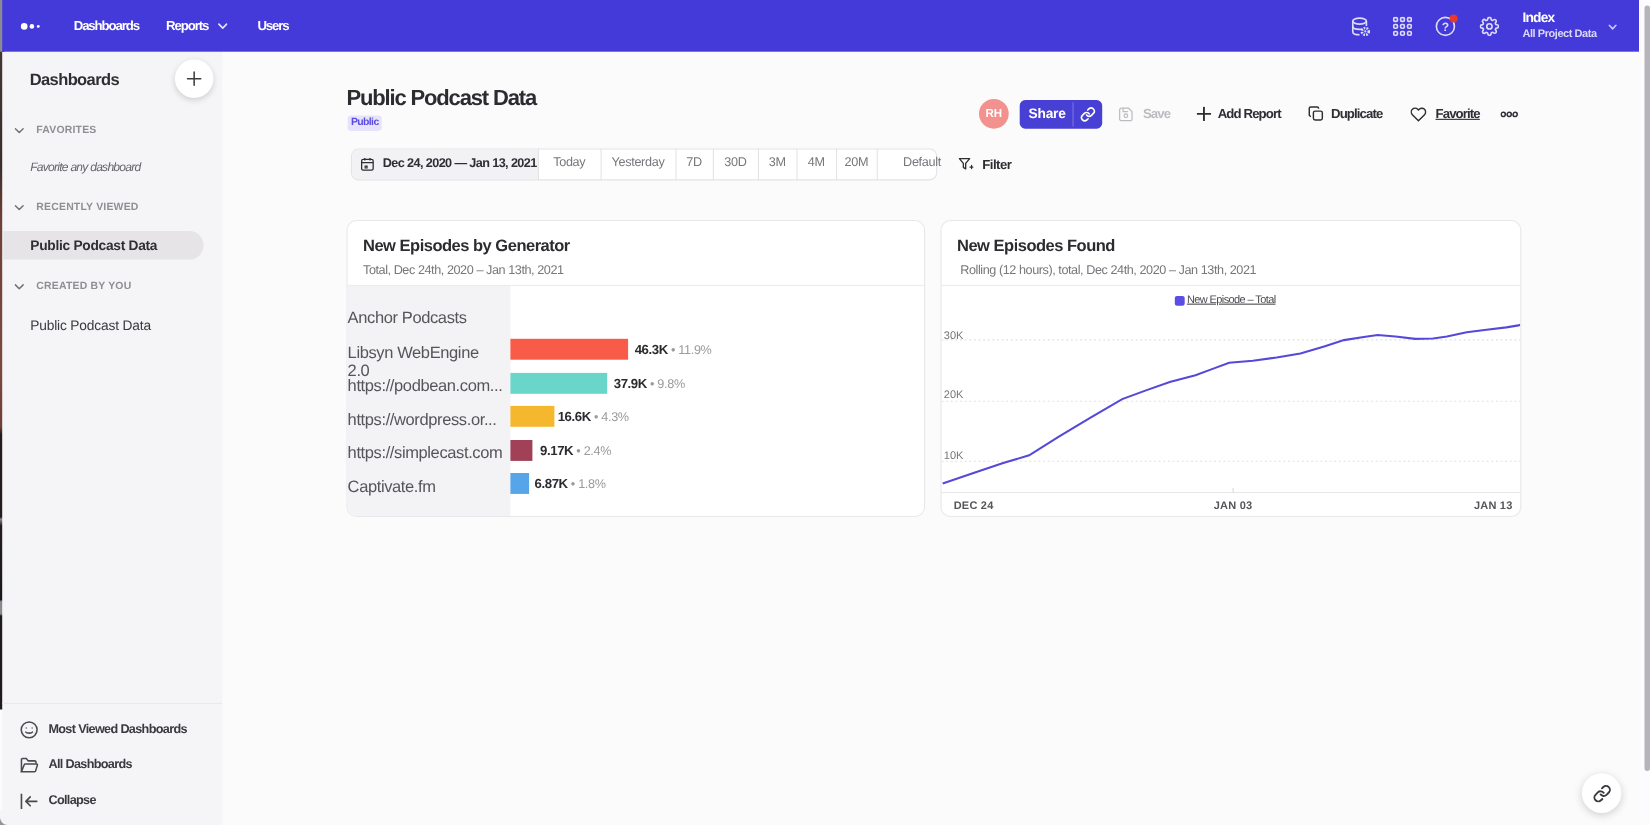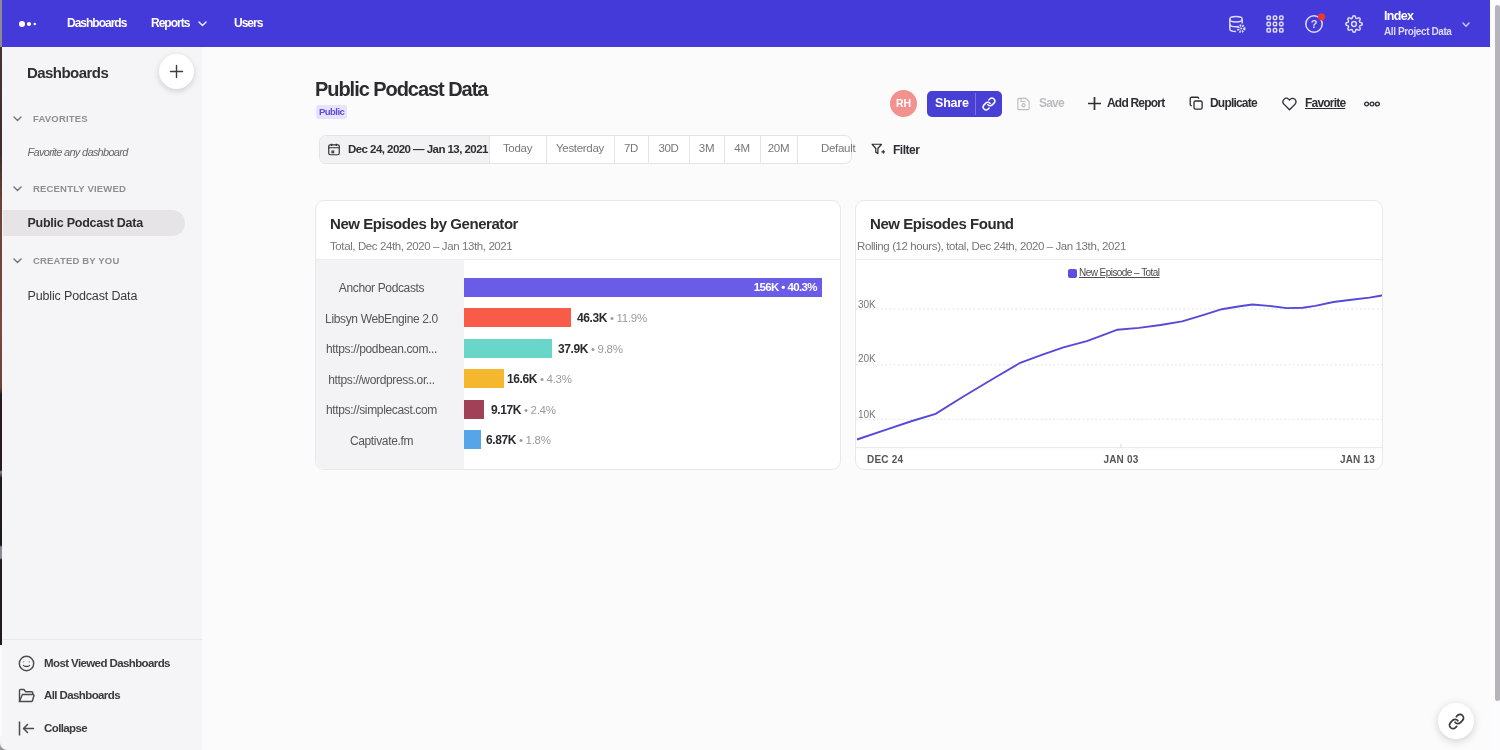--- a/index.html
+++ b/index.html
@@ -11,21 +11,21 @@
   #topbar .navlink { position:absolute; top:0; height:47px; line-height:47px; color:#fff; font-size:12px; font-weight:700; letter-spacing:-1px; }
   #search { position:absolute; left:553px; top:8px; width:380px; height:29px; background:#3a31bd; border-radius:8px; color:#c9c5f1; font-size:13px; letter-spacing:-0.15px; line-height:29px; text-align:center; padding-left:34px; }
   #sidebar { position:absolute; left:2px; top:47px; width:200px; height:703px; background:#f5f4f6; z-index:6; }
   .sechead { position:absolute; font-size:9.5px; font-weight:700; letter-spacing:0.18px; color:#8e8e93; }
   .schev { position:absolute; }
   #main { position:absolute; left:202px; top:47px; width:1288px; height:703px; }
   .card { position:absolute; top:141px; height:270px; background:#fff; border:1px solid #e8e7ea; border-radius:9px;margin-top:12px; }
   .seg { position:absolute; top:95px; text-align:center; font-size:11.5px; letter-spacing:-0.3px; color:#77777d; }
   .segdiv { position:absolute; top:88px; width:1px; height:29px; background:#e4e3e6; }
   .hbtn { position:absolute; top:49px; font-size:12px; font-weight:700; letter-spacing:-0.8px; color:#2e2e33; }
-  .blabel { position:absolute; width:131px; text-align:center; font-size:12px; letter-spacing:-0.35px; color:#55555a; }
+  .blabel { position:absolute; width:131px; text-align:left; font-size:15px; letter-spacing:-0.35px; color:#55555a; }
   .bval { position:absolute; font-size:12px; font-weight:700; letter-spacing:-0.4px; color:#2b2b30; }
   .bval span { color:#9a9a9f; font-weight:400; font-size:11.5px; letter-spacing:-0.3px;text-align:center; }
   .botitem { position:absolute; font-size:11.5px; font-weight:700; letter-spacing:-0.6px; color:#3a3a3f; white-space:nowrap; }
 </style>
 </head>
 <body>
 <div id="strip"></div>
 <div class="abs" style="left:0;top:0;width:2px;height:47px;background:#8b8a90;z-index:12;"></div>
 <div class="abs" style="left:0;top:738px;width:12px;height:12px;background:#95949a;z-index:7;"></div>
 <div class="abs" style="left:0;top:736px;width:14px;height:14px;background:#f5f4f6;border-bottom-left-radius:7px;z-index:8;"></div>
@@ -194,36 +194,35 @@
     <div class="abs" style="left:14px;top:14px;font-size:15px;font-weight:700;letter-spacing:-0.45px;color:#2b2b30;">New Episodes by Generator</div>
     <div class="abs" style="left:14px;top:39px;font-size:11.5px;letter-spacing:-0.4px;color:#77777c;">Total, Dec 24th, 2020 – Jan 13th, 2021</div>
     <div class="abs" style="left:0;top:58px;width:524px;height:1px;background:#ececef;"></div>
     <div class="abs" style="left:0;top:59px;width:148px;height:209px;background:#f3f2f4;border-radius:0 0 0 9px;"></div>
     <div class="blabel" style="top:80px;">Anchor Podcasts</div>
     <div class="blabel" style="top:110.5px;">Libsyn WebEngine 2.0</div>
     <div class="blabel" style="top:141px;">https://podbean.com...</div>
     <div class="blabel" style="top:171.5px;">https://wordpress.or...</div>
     <div class="blabel" style="top:202px;">https://simplecast.com</div>
     <div class="blabel" style="top:232.5px;">Captivate.fm</div>
-    <div class="abs" style="left:148px;top:76.5px;width:358px;height:19px;background:#6b5ce8;color:#fff;font-size:11.5px;font-weight:700;letter-spacing:-0.6px;text-align:right;line-height:19px;padding-right:5px;">156K • 40.3%</div>
     <div class="abs" style="left:148px;top:107px;width:107px;height:19px;background:#f85c48;"></div>
     <div class="bval" style="left:261px;top:110px;">46.3K <span>• 11.9%</span></div>
     <div class="abs" style="left:148px;top:137.5px;width:88px;height:19px;background:#69d6c9;"></div>
     <div class="bval" style="left:242px;top:140.5px;">37.9K <span>• 9.8%</span></div>
     <div class="abs" style="left:148px;top:168px;width:40px;height:19px;background:#f5b72e;"></div>
     <div class="bval" style="left:191px;top:171px;">16.6K <span>• 4.3%</span></div>
     <div class="abs" style="left:148px;top:198.5px;width:20px;height:19px;background:#a04158;"></div>
     <div class="bval" style="left:175px;top:201.5px;">9.17K <span>• 2.4%</span></div>
     <div class="abs" style="left:148px;top:229px;width:17px;height:19px;background:#55a5e8;"></div>
     <div class="bval" style="left:170px;top:232px;">6.87K <span>• 1.8%</span></div>
   </div>
 
   <div class="card" style="left:653px;width:528px;">
     <div class="abs" style="left:14px;top:14px;font-size:15px;font-weight:700;letter-spacing:-0.45px;color:#2b2b30;">New Episodes Found</div>
-    <div class="abs" style="left:1px;top:39px;font-size:11.5px;letter-spacing:-0.4px;color:#77777c;text-align:right;">Rolling (12 hours), total, Dec 24th, 2020 – Jan 13th, 2021</div>
+    <div class="abs" style="left:17px;top:39px;font-size:11.5px;letter-spacing:-0.4px;color:#77777c;text-align:right;">Rolling (12 hours), total, Dec 24th, 2020 – Jan 13th, 2021</div>
     <div class="abs" style="left:0;top:58px;width:526px;height:1px;background:#ececef;"></div>
     <div class="abs" style="left:212px;top:68px;width:9px;height:9px;background:#5b4ee2;border-radius:2px;"></div>
     <div class="abs" style="left:223px;top:66px;font-size:10px;letter-spacing:-0.55px;color:#4a4a50;text-decoration:underline;">New Episode – Total</div>
     <svg class="abs" style="left:0;top:59px" width="526" height="210" viewBox="0 0 526 210">
       <line x1="0" y1="49" x2="526" y2="49" stroke="#dedee2" stroke-width="1" stroke-dasharray="1.6 2.6"></line>
       <line x1="0" y1="104.8" x2="526" y2="104.8" stroke="#dedee2" stroke-width="1" stroke-dasharray="1.6 2.6"></line>
       <line x1="0" y1="159.3" x2="526" y2="159.3" stroke="#dedee2" stroke-width="1" stroke-dasharray="1.6 2.6"></line>
       <line x1="0" y1="187.7" x2="526" y2="187.7" stroke="#e7e6e9" stroke-width="1"></line>
       <line x1="265" y1="183.7" x2="265" y2="187.7" stroke="#d9d9dd" stroke-width="1"></line>
       <polyline fill="none" stroke="#5649d9" stroke-width="1.9" points="1,179.5 31,169.4 56,161 79.6,153.9 106.6,137 135.4,119.7 164.2,102.8 185.8,94.9 207.4,87.3 230.8,81.2 247,75.1 261.4,69.7 283,67.9 304.6,65 326.2,61.4 347.8,54.9 365.8,49.2 383.8,46.3 396.4,44.5 412.6,45.9 430.6,48.1 446.8,47.7 459.4,45.9 477.4,42 495.4,39.8 513.4,37.6 524.4,35.8 526,35.2"></polyline>

